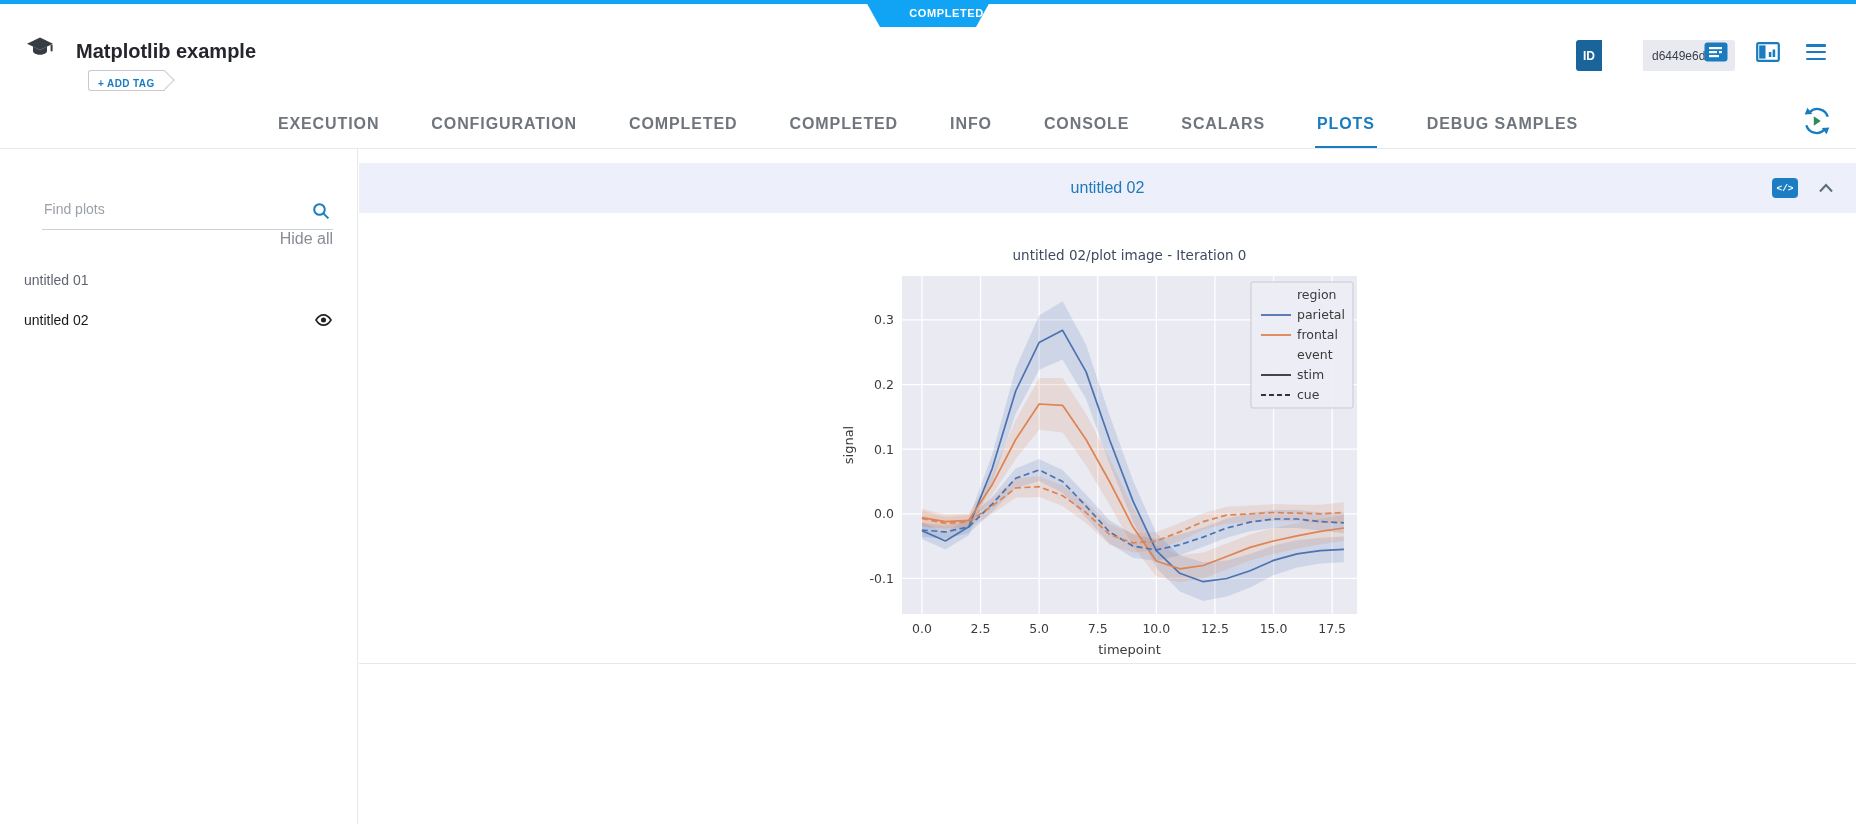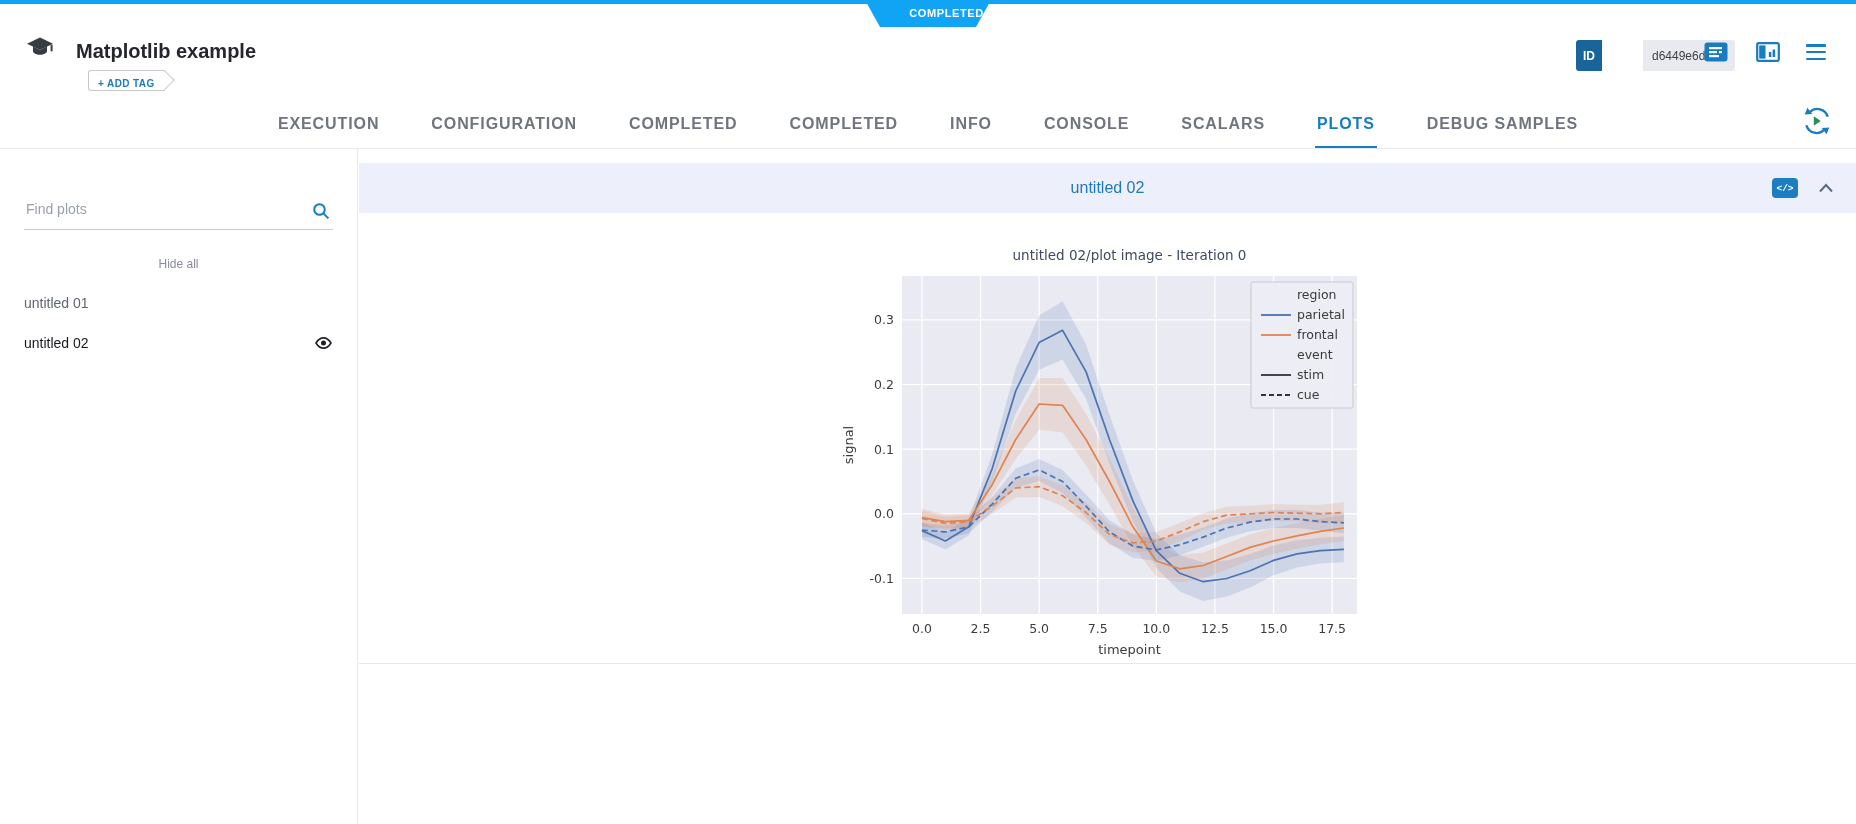--- a/index.html
+++ b/index.html
@@ -32,26 +32,26 @@
   
   .tab-bar{position:absolute;top:100px;left:0;width:1856px;height:48px;border-bottom:1px solid #e6e8ee;
     display:flex;align-items:stretch;justify-content:center;gap:48px;}
   .tab{display:flex;align-items:center;font-size:16px;font-weight:600;letter-spacing:.9px;
     color:#70757d;cursor:pointer;padding:0 2px;}
   .tab.active{color:#1a7cc0;box-shadow:inset 0 -2px 0 #1a7cc0;}
   .refresh-btn{position:absolute;top:105px;left:1801px;width:32px;height:32px;cursor:pointer;}
   
   .sidebar{position:absolute;top:149px;left:0;width:358px;height:675px;border-right:1px solid #e6e8ee;
     box-sizing:border-box;padding:51px 24px 0 24px;background:#fff;}
-  .search-row{position:relative;border-bottom:1px solid #cdd0d6;height:29px;}
+  .search-row{position:relative;border-bottom:1px solid #cdd0d6;height:29px;margin-left:18px;}
   .search-row input{border:none;outline:none;width:270px;font-size:14px;color:#24262c;
     font-family:"Liberation Sans",sans-serif;background:transparent;}
   .search-row input::placeholder{color:#9aa0a8;}
   .search-row svg{position:absolute;right:2px;top:1px;}
-  .hide-all{margin-top:27px;text-align:center;font-size:12px;color:#878c95;cursor:pointer;}
+  .hide-all{margin-top:0;text-align:right;font-size:16px;color:#878c95;cursor:pointer;}
   .plot-list{margin-top:12px;}
   .plot-item{height:40px;display:flex;align-items:center;justify-content:space-between;
     font-size:14px;color:#606670;cursor:pointer;}
   .plot-item.selected{color:#17191f;}
   
   .panel-header{position:absolute;top:163px;left:359px;width:1497px;height:50px;background:#edeffa;
     display:flex;align-items:center;justify-content:center;}
   .panel-title{font-size:16px;color:#2079b8;}
   .code-badge{position:absolute;right:58px;top:15px;width:26px;height:20px;background:#1d7dc2;border-radius:4px;
     display:flex;align-items:center;justify-content:center;cursor:pointer;}

